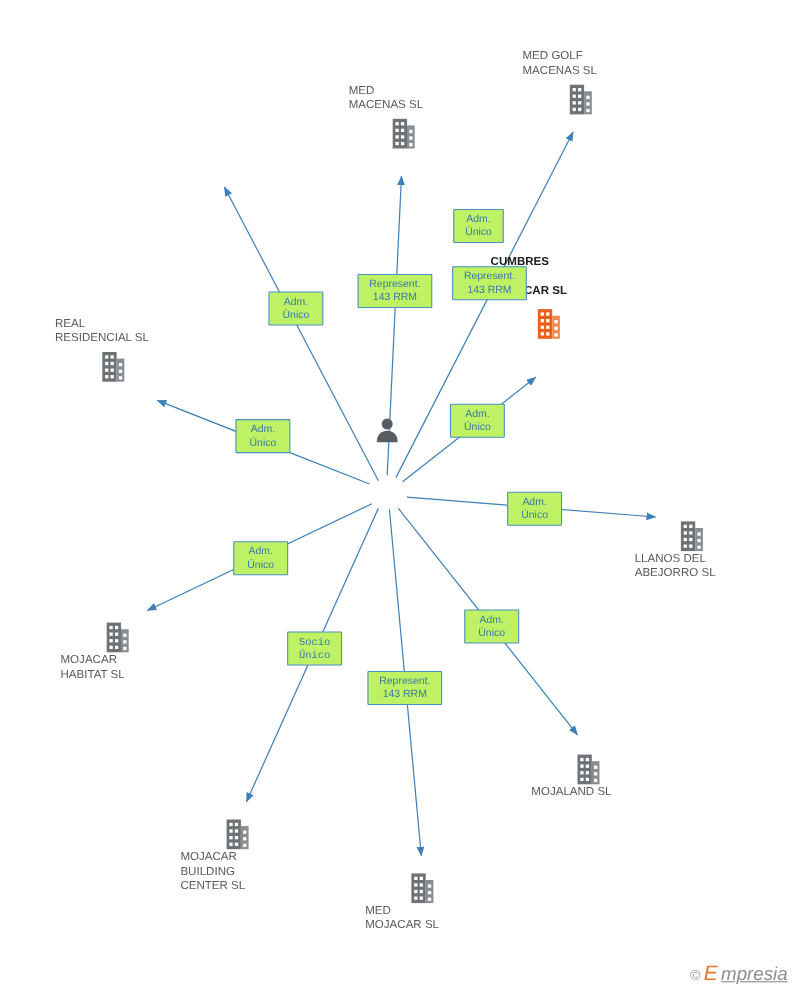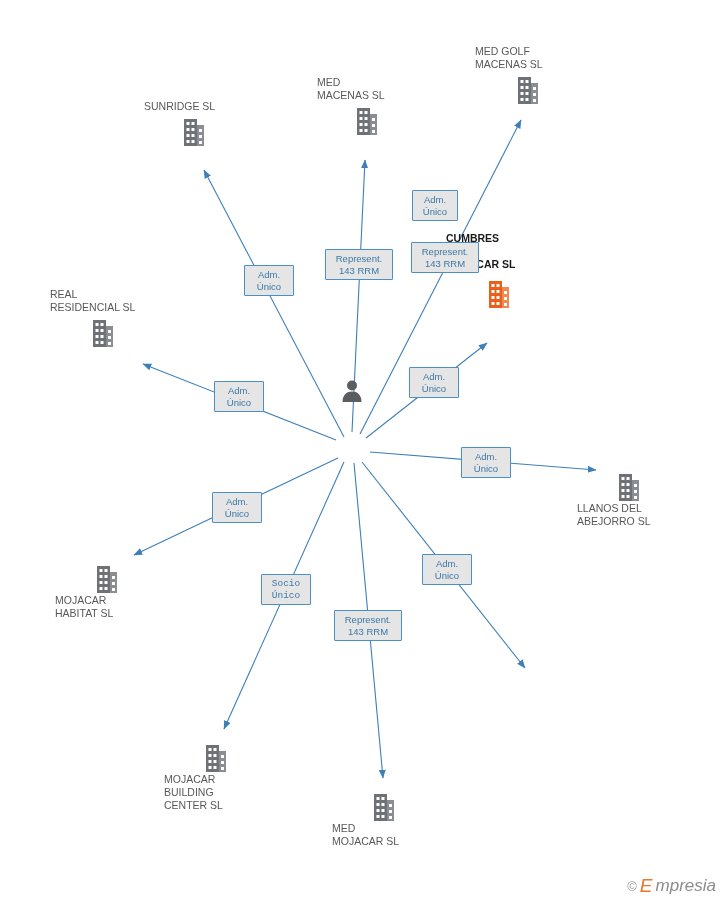--- a/index.html
+++ b/index.html
@@ -37,21 +37,21 @@
   .node.center-node {
     color: #58585a;
   }
   .node.highlight .label {
     color: #1a1a1a;
     font-weight: bold;
   }
   .edge-label {
     position: absolute;
     border: 1px solid #4a90c4;
-    background: #e5e5e5;
+    background: #bef264;
     color: #3b78a8;
     font-size: 9.5px;
     line-height: 11.5px;
     padding: 3px 5px;
     text-align: center;
     white-space: pre-line;
     border-radius: 1px;
   }
   .watermark {
     position: absolute;
@@ -70,20 +70,21 @@
   }
   .watermark .wm-e {
     color: #e8772e;
     font-size: 19px;
     font-style: italic;
   }
   .watermark .wm-rest {
     color: #8c8c8c;
     font-size: 17px;
     font-style: italic;
+    text-decoration: underline;
   }
   .bld {
     display: block;
     margin: 0 auto;
   }
   .person {
     display: block;
     margin: 0 auto;
   }
 </style>
@@ -113,40 +114,20 @@
 
     <path d="M338,458 L134,555" stroke="#3d7fb8" stroke-width="1.1" fill="none" marker-end="url(#arrow)"></path>
 
     <path d="M362,462 L525,668" stroke="#3d7fb8" stroke-width="1.1" fill="none" marker-end="url(#arrow)"></path>
 
     <path d="M344,462 L224,729" stroke="#3d7fb8" stroke-width="1.1" fill="none" marker-end="url(#arrow)"></path>
 
     <path d="M354,463 L383,778" stroke="#3d7fb8" stroke-width="1.1" fill="none" marker-end="url(#arrow)"></path>
   </svg>
 
-  <div class="node" style="left:144px; top:100px; width:100px;">
-    <div class="label">SUNRIDGE SL</div>
-    <svg class="bld" width="24" height="34" viewBox="0 0 24 34">
-      <rect x="2" y="6" width="13" height="27" fill="#6e7277"></rect>
-      <rect x="15" y="12" width="7" height="21" fill="#8a8e93"></rect>
-      <g fill="#ffffff">
-        <rect x="4.5" y="9" width="3" height="3"></rect>
-          <rect x="9.5" y="9" width="3" height="3"></rect>
-        <rect x="4.5" y="15" width="3" height="3"></rect>
-          <rect x="9.5" y="15" width="3" height="3"></rect>
-        <rect x="4.5" y="21" width="3" height="3"></rect>
-          <rect x="9.5" y="21" width="3" height="3"></rect>
-        <rect x="4.5" y="27" width="3" height="3"></rect>
-          <rect x="9.5" y="27" width="3" height="3"></rect>
-        <rect x="17" y="16" width="3" height="3"></rect>
-        <rect x="17" y="22" width="3" height="3"></rect>
-        <rect x="17" y="28" width="3" height="3"></rect>
-      </g>
-    </svg>
-  </div>
 
   <div class="node" style="left:317px; top:76px; width:100px;">
     <div class="label">MED
 MACENAS SL</div>
     <svg class="bld" width="24" height="34" viewBox="0 0 24 34">
       <rect x="2" y="6" width="13" height="27" fill="#6e7277"></rect>
       <rect x="15" y="12" width="7" height="21" fill="#8a8e93"></rect>
       <g fill="#ffffff">
         <rect x="4.5" y="9" width="3" height="3"></rect>
           <rect x="9.5" y="9" width="3" height="3"></rect>
@@ -267,20 +248,40 @@
           <rect x="9.5" y="27" width="3" height="3"></rect>
         <rect x="17" y="16" width="3" height="3"></rect>
         <rect x="17" y="22" width="3" height="3"></rect>
         <rect x="17" y="28" width="3" height="3"></rect>
       </g>
     </svg>
     <div class="label">MOJACAR
 HABITAT SL</div>
   </div>
 
+  <div class="node" style="left:483px; top:680px; width:104px;">
+    <svg class="bld" width="24" height="34" viewBox="0 0 24 34">
+      <rect x="2" y="6" width="13" height="27" fill="#6e7277"></rect>
+      <rect x="15" y="12" width="7" height="21" fill="#8a8e93"></rect>
+      <g fill="#ffffff">
+        <rect x="4.5" y="9" width="3" height="3"></rect>
+          <rect x="9.5" y="9" width="3" height="3"></rect>
+        <rect x="4.5" y="15" width="3" height="3"></rect>
+          <rect x="9.5" y="15" width="3" height="3"></rect>
+        <rect x="4.5" y="21" width="3" height="3"></rect>
+          <rect x="9.5" y="21" width="3" height="3"></rect>
+        <rect x="4.5" y="27" width="3" height="3"></rect>
+          <rect x="9.5" y="27" width="3" height="3"></rect>
+        <rect x="17" y="16" width="3" height="3"></rect>
+        <rect x="17" y="22" width="3" height="3"></rect>
+        <rect x="17" y="28" width="3" height="3"></rect>
+      </g>
+    </svg>
+    <div class="label">MOJALAND SL</div>
+  </div>
 
   <div class="node" style="left:164px; top:739px; width:104px;">
     <svg class="bld" width="24" height="34" viewBox="0 0 24 34">
       <rect x="2" y="6" width="13" height="27" fill="#6e7277"></rect>
       <rect x="15" y="12" width="7" height="21" fill="#8a8e93"></rect>
       <g fill="#ffffff">
         <rect x="4.5" y="9" width="3" height="3"></rect>
           <rect x="9.5" y="9" width="3" height="3"></rect>
         <rect x="4.5" y="15" width="3" height="3"></rect>
           <rect x="9.5" y="15" width="3" height="3"></rect>

